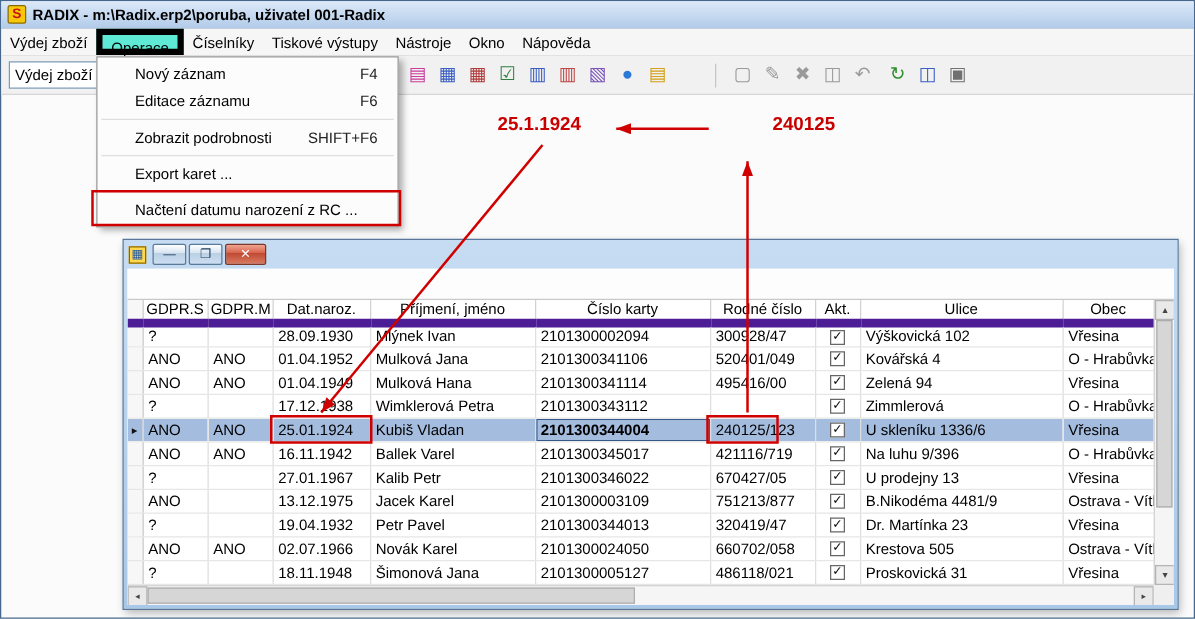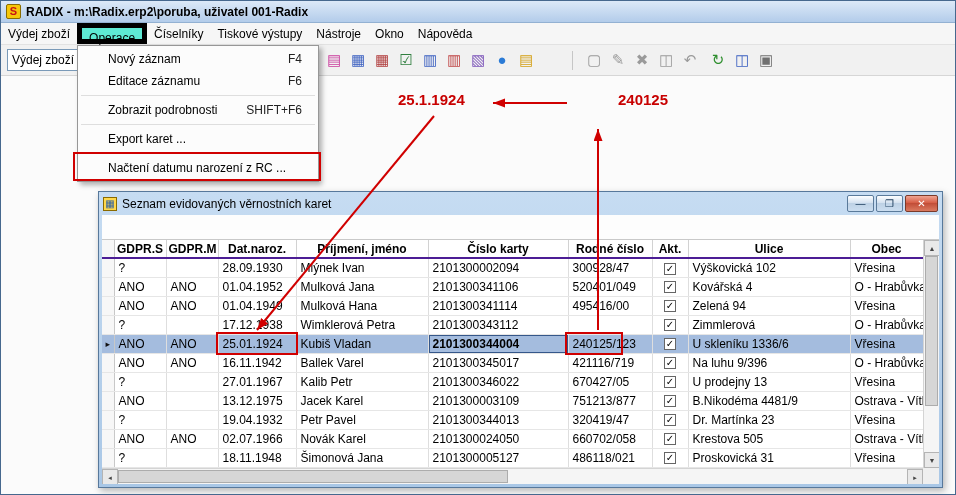--- a/index.html
+++ b/index.html
@@ -39,21 +39,21 @@
   .cbtns { display:flex; gap:2px; }
   .cbtn { width:27px; height:17px; border:1px solid #5A7A9A; border-radius:2px; padding:0; font-family:inherit; font-size:10px; line-height:14px; text-align:center; color:#1A3A5A;
           background:linear-gradient(#FDFEFF,#D5E2F0 45%,#BCD0E4 45%,#CCDEF0); }
   .cbtn.close { width:33px; color:#fff; border-color:#7A3A2A; background:linear-gradient(#F0A492,#D65E46 45%,#C04A34 45%,#DA7A60); }
   .child-client { position:absolute; left:3px; right:3px; top:23px; bottom:3px; background:#fff; }
   .panel-strip { height:25px; background:#FDFDFD; border-bottom:1px solid #C9C9C9; }
   .grid-wrap { position:absolute; left:0; right:0; top:25px; bottom:0; overflow:hidden; }
 
   
   .grid { border-collapse:collapse; table-layout:fixed; width:821px; font-size:12px; }
-  .grid th { height:18px; font-weight:bold; background:#fff; border-right:1px solid #D2D2D2; border-bottom:2px solid #4c1d95; text-align:center; white-space:nowrap; overflow:hidden; padding:0 2px; }
+  .grid th { height:18px; font-weight:normal; background:#fff; border-right:1px solid #D2D2D2; border-bottom:7px solid #4c1d95; text-align:center; white-space:nowrap; overflow:hidden; padding:0 2px; }
   .grid td { height:19px; border-right:1px solid #DEDEDE; border-bottom:1px solid #E6E6E6; padding:0 4px; white-space:nowrap; overflow:hidden; }
   .grid td.c { text-align:center; padding:0; }
   .grid tr.sel td { background:#A4BCDE; }
   .grid td.editing { background:#fff; box-shadow:inset 0 0 0 1px #35578A;font-weight:bold; }
   .grid .mk { background:#F7F7F7; padding:0; text-align:center; font-size:9px; color:#111; border-right:1px solid #C8C8C8; }
   .cb { display:inline-block; width:12px; height:12px; border:1px solid #666; background:#fff; font-size:10px; line-height:10px; text-align:center; vertical-align:middle; }
 
   
   .vscroll { position:absolute; top:0; right:0; bottom:16px; width:16px; background:#F5F5F5; border-left:1px solid #D4D4D4; }
   .hscroll { position:absolute; left:0; right:16px; bottom:0; height:16px; background:#F5F5F5; border-top:1px solid #D4D4D4; }
@@ -114,21 +114,20 @@
     <div class="tb-group" style="left:706px;">
         <button class="tb-btn" style="color: rgb(47, 143, 47);">↻</button>
         <button class="tb-btn" style="color: rgb(58, 95, 192);">◫</button>
         <button class="tb-btn" style="color: rgb(112, 112, 112);">▣</button>
       </div>
   </div>
 
   <div class="child">
     <div class="child-tb">
       <div class="child-icon">▦</div>
-      <div class="child-title">Seznam evidovaných věrnostních karet</div>
       <div class="cbtns">
         <button class="cbtn">—</button>
         <button class="cbtn">❐</button>
         <button class="cbtn close">✕</button>
       </div>
     </div>
     <div class="child-client">
       <div class="panel-strip"></div>
       <div class="grid-wrap">
         <table class="grid">

